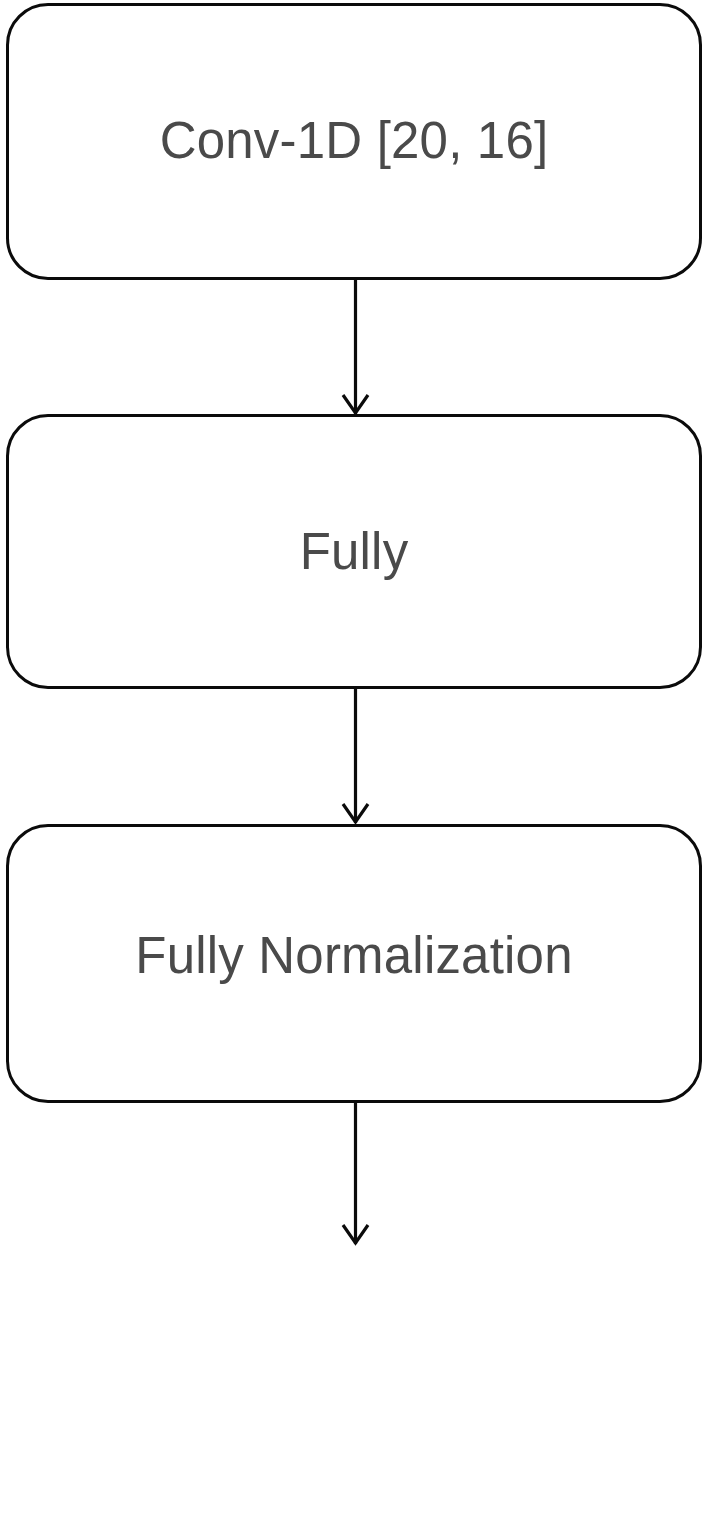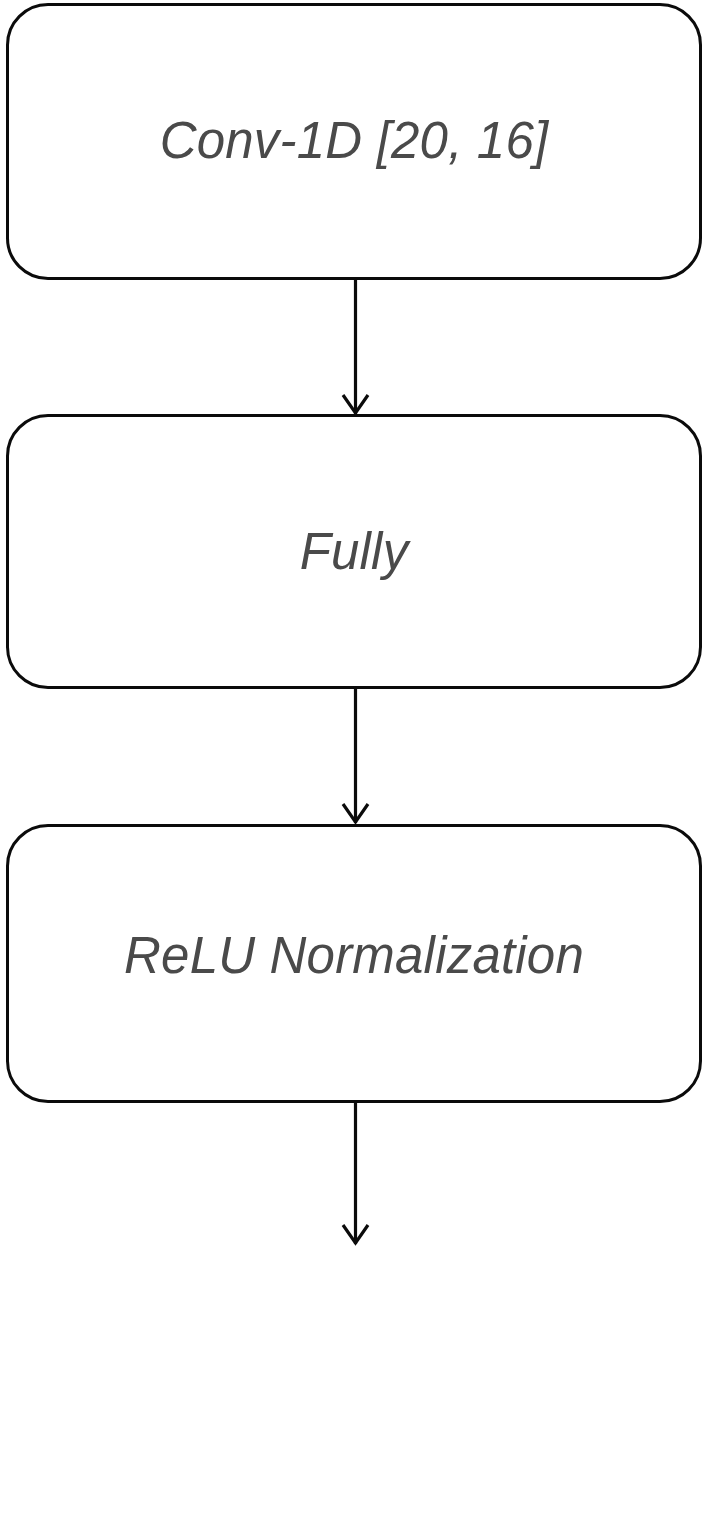--- a/index.html
+++ b/index.html
@@ -31,21 +31,20 @@
     align-items: center;
     justify-content: center;
   }
   .node-label {
     color: #4a4a4a;
     font-size: 51px;
     line-height: 1;
     font-weight: 400;
     letter-spacing: 0.2px;
     white-space: nowrap;
-    font-style: italic;
     -webkit-font-smoothing: none;
   }
   #node-0 { top: 3px;    height: 277px; }
   #node-1 { top: 414px;  height: 275px; }
   #node-2 { top: 824px;  height: 279px; }
   #node-3 { top: 1245px; height: 266px; }
 
   
   #node-2 .node-label { transform: translateY(-8px); }
   #node-3 .node-label { transform: translateY(-12px); }
@@ -83,21 +82,21 @@
   </div>
 
   <div class="connector" id="connector-1">
     <svg width="714" height="137" viewBox="0 0 714 137">
       <line x1="355.5" y1="0" x2="355.5" y2="135" stroke="#0b0b0b" stroke-width="3.2"></line>
       <polyline points="343,116 355.5,134 368,116" fill="none" stroke="#0b0b0b" stroke-width="3.2"></polyline>
     </svg>
   </div>
 
   <div class="node" id="node-2">
-    <span class="node-label">ReLU Normalization</span>
+    <span class="node-label">Fully Normalization</span>
   </div>
 
   <div class="connector" id="connector-2">
     <svg width="714" height="144" viewBox="0 0 714 144">
       <line x1="355.5" y1="0" x2="355.5" y2="142" stroke="#0b0b0b" stroke-width="3.2"></line>
       <polyline points="343,123 355.5,141 368,123" fill="none" stroke="#0b0b0b" stroke-width="3.2"></polyline>
     </svg>
   </div>
 
 

